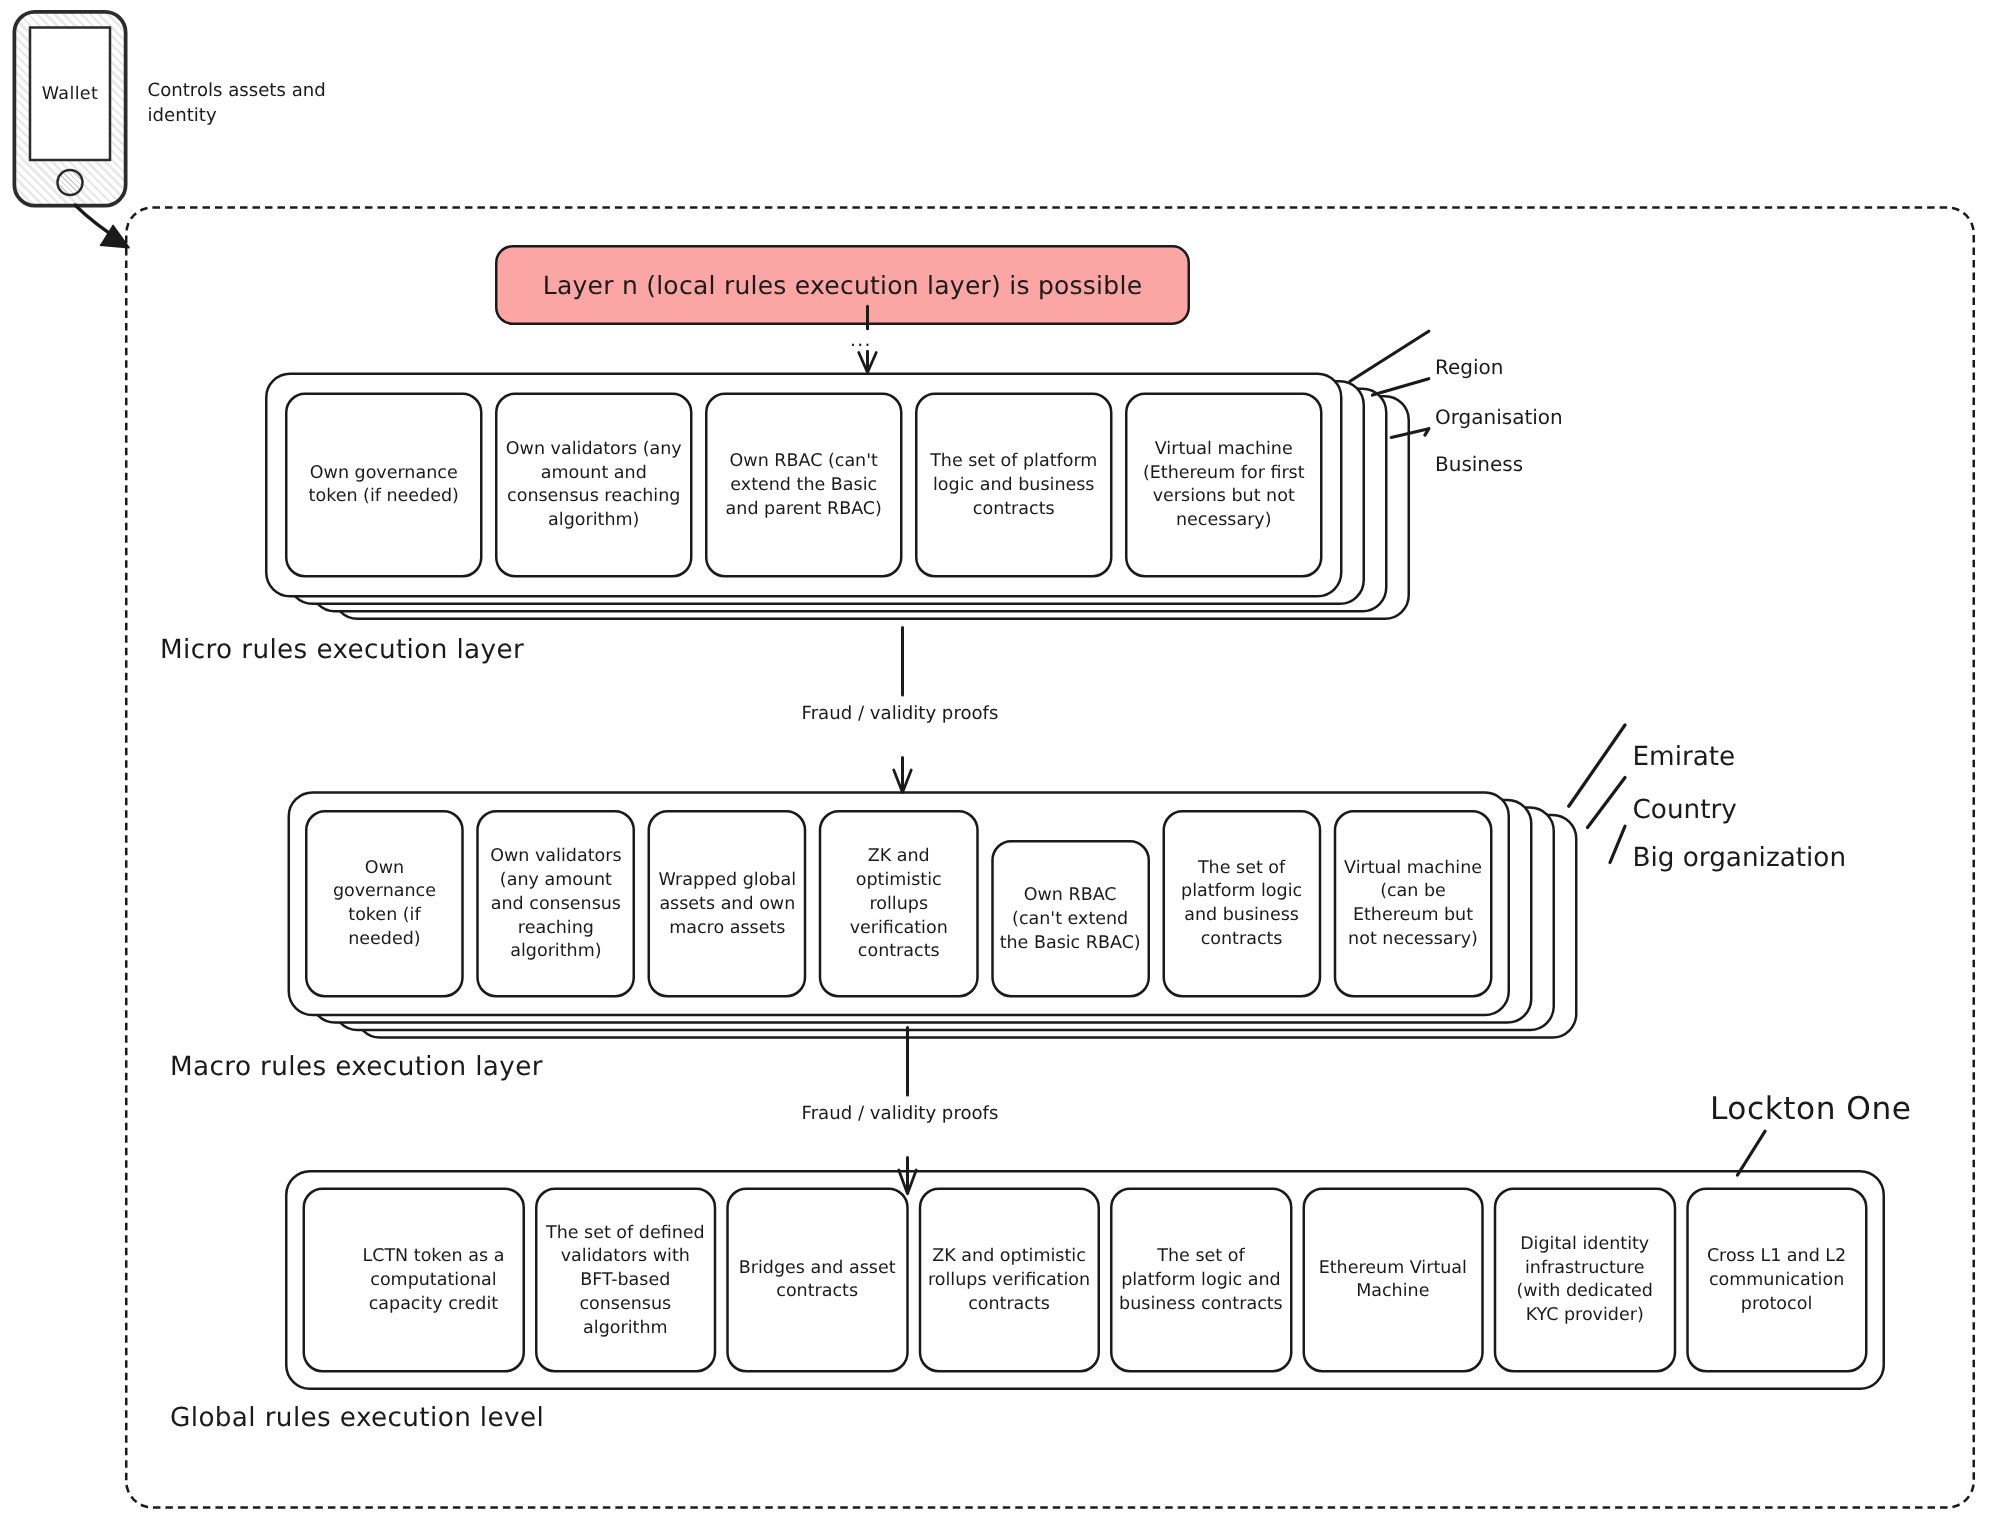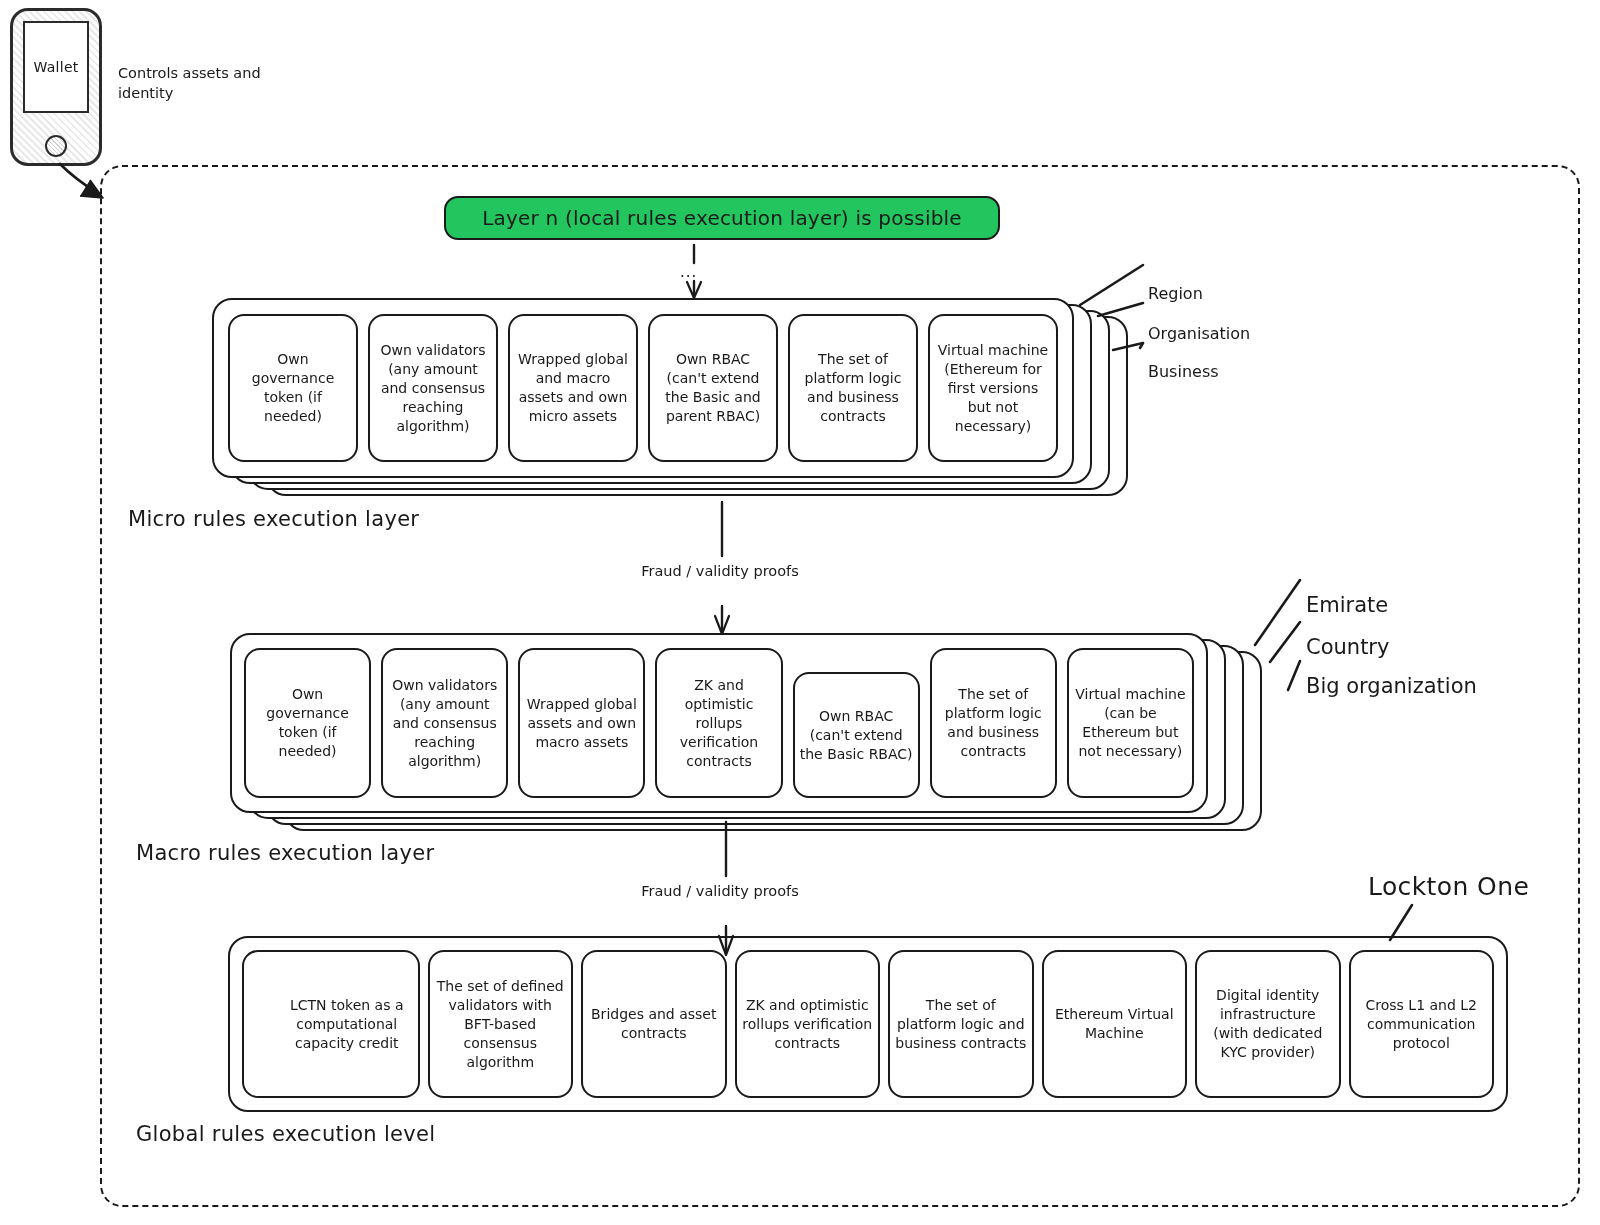--- a/index.html
+++ b/index.html
@@ -14,21 +14,21 @@
   .hand{font-family:"DejaVu Sans", sans-serif;}
 
   
   .phone{
     position:absolute;left:10px;top:8px;width:92px;height:158px;
     border:3px solid #2b2b2b;border-radius:18px;
     background:repeating-linear-gradient(45deg,#ffffff 0 3px,#e9e9e9 3px 5px);
     box-sizing:border-box;
   }
   .phone-screen{
-    position:absolute;left:10px;top:10px;right:10px;height:92px;
+    position:absolute;left:10px;top:10px;right:10px;height:108px;
     border:2px solid #2b2b2b;background:#ffffff;
     display:flex;align-items:center;justify-content:center;
     box-sizing:border-box;
   }
   .phone-screen span{font-size:14px;letter-spacing:.3px;}
   .phone-home{
     position:absolute;left:50%;transform:translateX(-50%);bottom:6px;
     width:22px;height:22px;border-radius:50%;
     border:2px solid #2b2b2b;
     background:repeating-linear-gradient(45deg,#ffffff 0 2px,#cfcfcf 2px 3px);
@@ -40,24 +40,24 @@
   }
 
   
   .outer-dashed{
     position:absolute;left:100px;top:165px;width:1480px;height:1042px;
     border:2.5px dashed #1a1a1a;border-radius:22px;box-sizing:border-box;
   }
 
   
   .layern-box{
-    position:absolute;left:396px;top:196px;width:556px;height:44px;
-    border:2.2px solid #1a1a1a;border-radius:14px;background:#22c55e;
+    position:absolute;left:396px;top:196px;width:556px;height:64px;
+    border:2.2px solid #1a1a1a;border-radius:14px;background:#fca5a5;
     display:flex;align-items:center;justify-content:center;
-    box-sizing:border-box;font-size:20px;letter-spacing:.2px;margin-left:48px;
+    box-sizing:border-box;font-size:20px;letter-spacing:.2px;
   }
   .dots{
     position:absolute;left:680px;top:263px;font-size:15px;letter-spacing:1px;
     color:#1a1a1a;
   }
 
   
   .stack{position:absolute;}
   .sheet{
     position:absolute;border:2.2px solid #1a1a1a;border-radius:20px;
@@ -120,21 +120,20 @@
 
   <div class="stack">
     <div class="sheet s4" style="left:266px;top:316px;width:862px;height:180px;"></div>
     <div class="sheet s3" style="left:248px;top:310px;width:862px;height:180px;"></div>
     <div class="sheet s2" style="left:230px;top:304px;width:862px;height:180px;"></div>
     <div class="sheet front" style="left:212px;top:298px;width:862px;height:180px;"></div>
 
     <div class="cards" style="left:228px;top:314px;width:830px;height:148px;gap:10px;">
       <div class="card hand" style="flex:1;">Own governance token (if needed)</div>
       <div class="card hand" style="flex:1;">Own validators (any amount and consensus reaching algorithm)</div>
-      <div class="card hand" style="flex:1;">Wrapped global and macro assets and own micro assets</div>
       <div class="card hand" style="flex:1;">Own RBAC (can't extend the Basic and parent RBAC)</div>
       <div class="card hand" style="flex:1;">The set of platform logic and business contracts</div>
       <div class="card hand" style="flex:1;">Virtual machine (Ethereum for first versions but not necessary)</div>
     </div>
   </div>
   <div class="layer-caption hand" style="left:128px;top:507px;">Micro rules execution layer</div>
 
   <div class="anno hand" style="left:1148px;top:256px;">Region</div>
   <div class="anno hand" style="left:1148px;top:296px;">Organisation</div>
   <div class="anno hand" style="left:1148px;top:334px;">Business</div>

